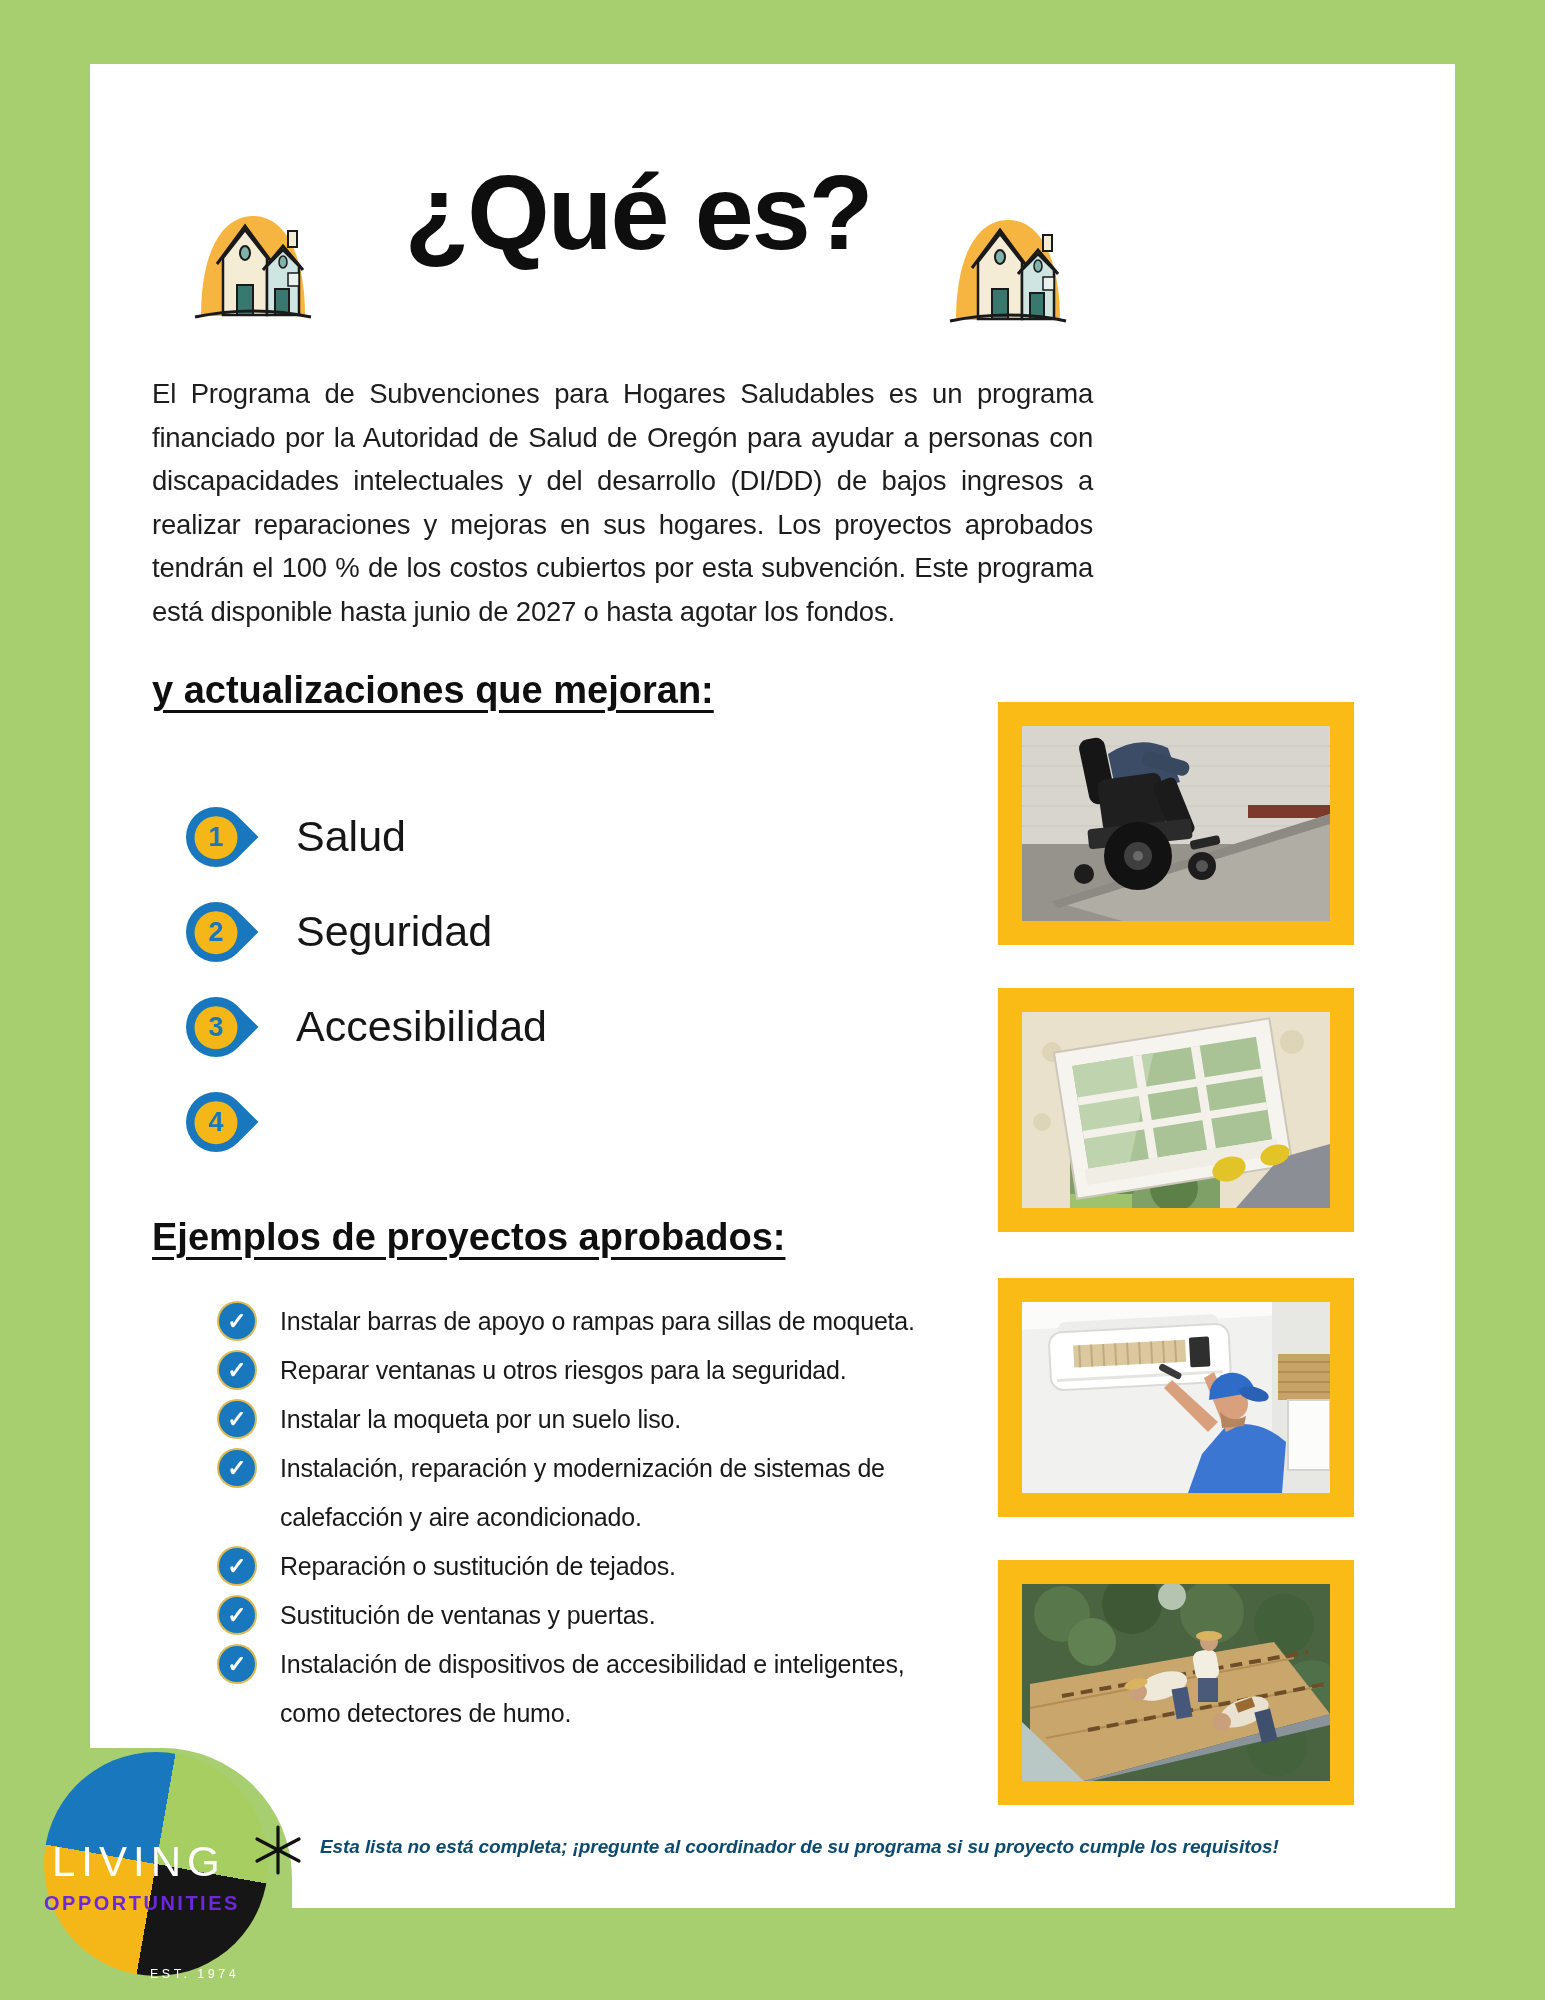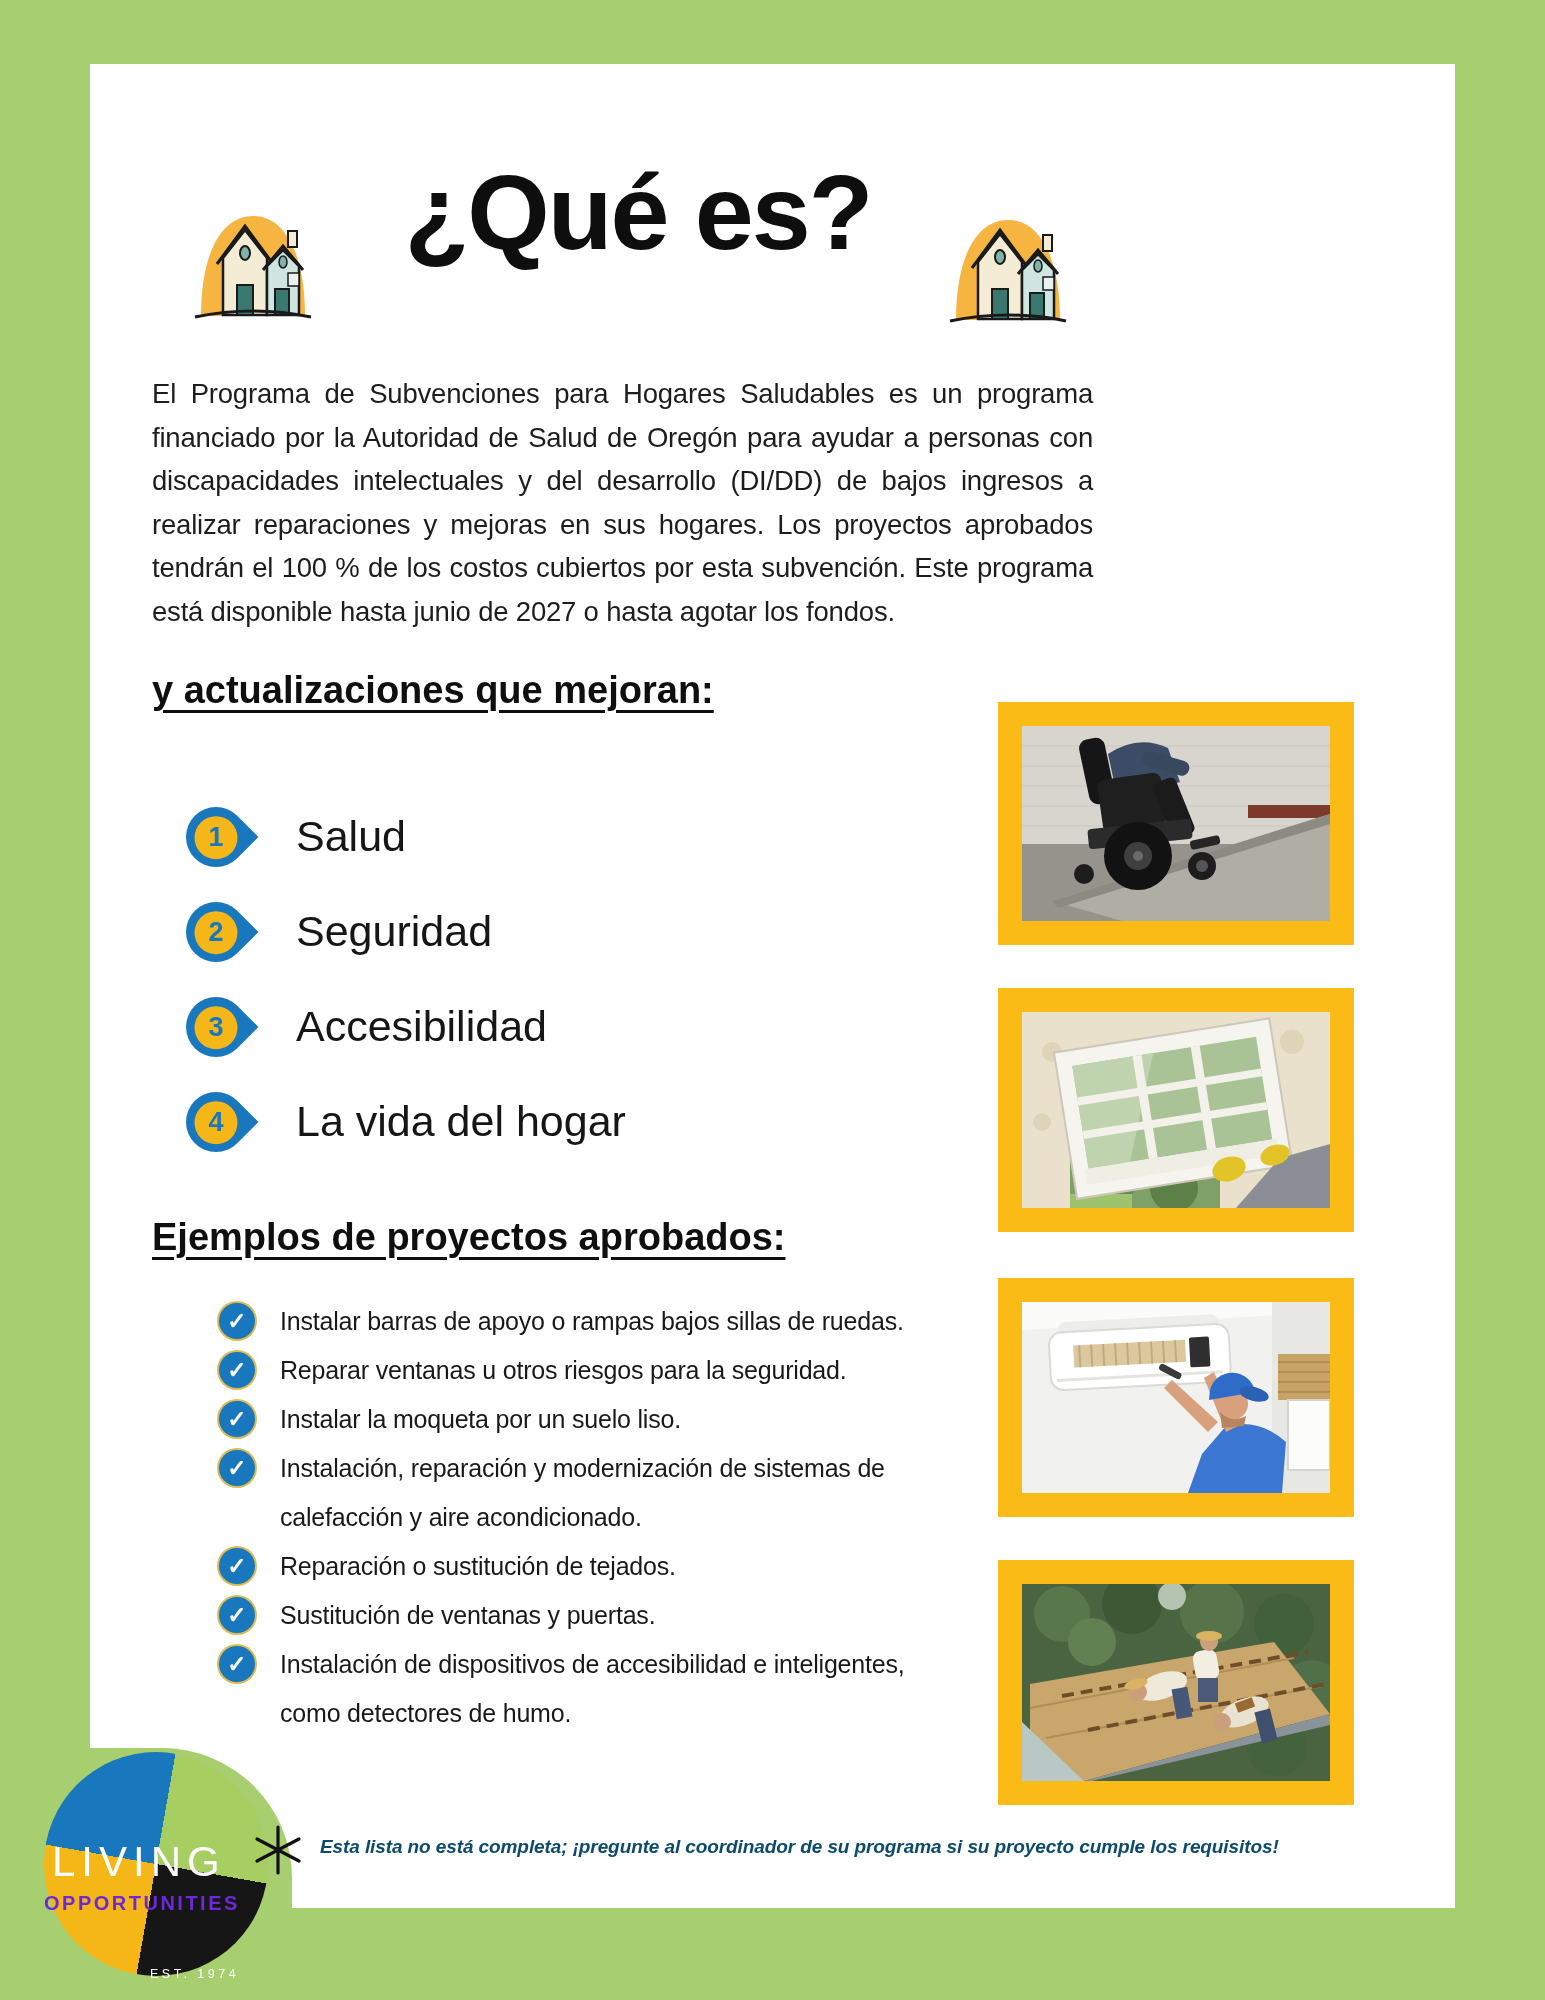--- a/index.html
+++ b/index.html
@@ -220,32 +220,31 @@
   <div class="num-item">
     <div class="pin">
         <div class="pin-inner">3</div>
       </div>
     <div class="num-label">Accesibilidad</div>
   </div>
   <div class="num-item">
     <div class="pin">
         <div class="pin-inner">4</div>
       </div>
-    <div class="num-label">La vida del hogar</div>
   </div>
 </div>
 
 <div class="section-heading heading-examples">
   <span class="u">Ejemplos de proyectos aprobados:</span>
 </div>
 
 <div class="check-list">
   <div class="check-item">
     <div class="check-bullet">✓</div>
-    <div class="check-text">Instalar barras de apoyo o rampas bajos sillas de ruedas.</div>
+    <div class="check-text">Instalar barras de apoyo o rampas para sillas de moqueta.</div>
   </div>
   <div class="check-item">
     <div class="check-bullet">✓</div>
     <div class="check-text">Reparar ventanas u otros riesgos para la seguridad.</div>
   </div>
   <div class="check-item">
     <div class="check-bullet">✓</div>
     <div class="check-text">Instalar la moqueta por un suelo liso.</div>
   </div>
   <div class="check-item">

